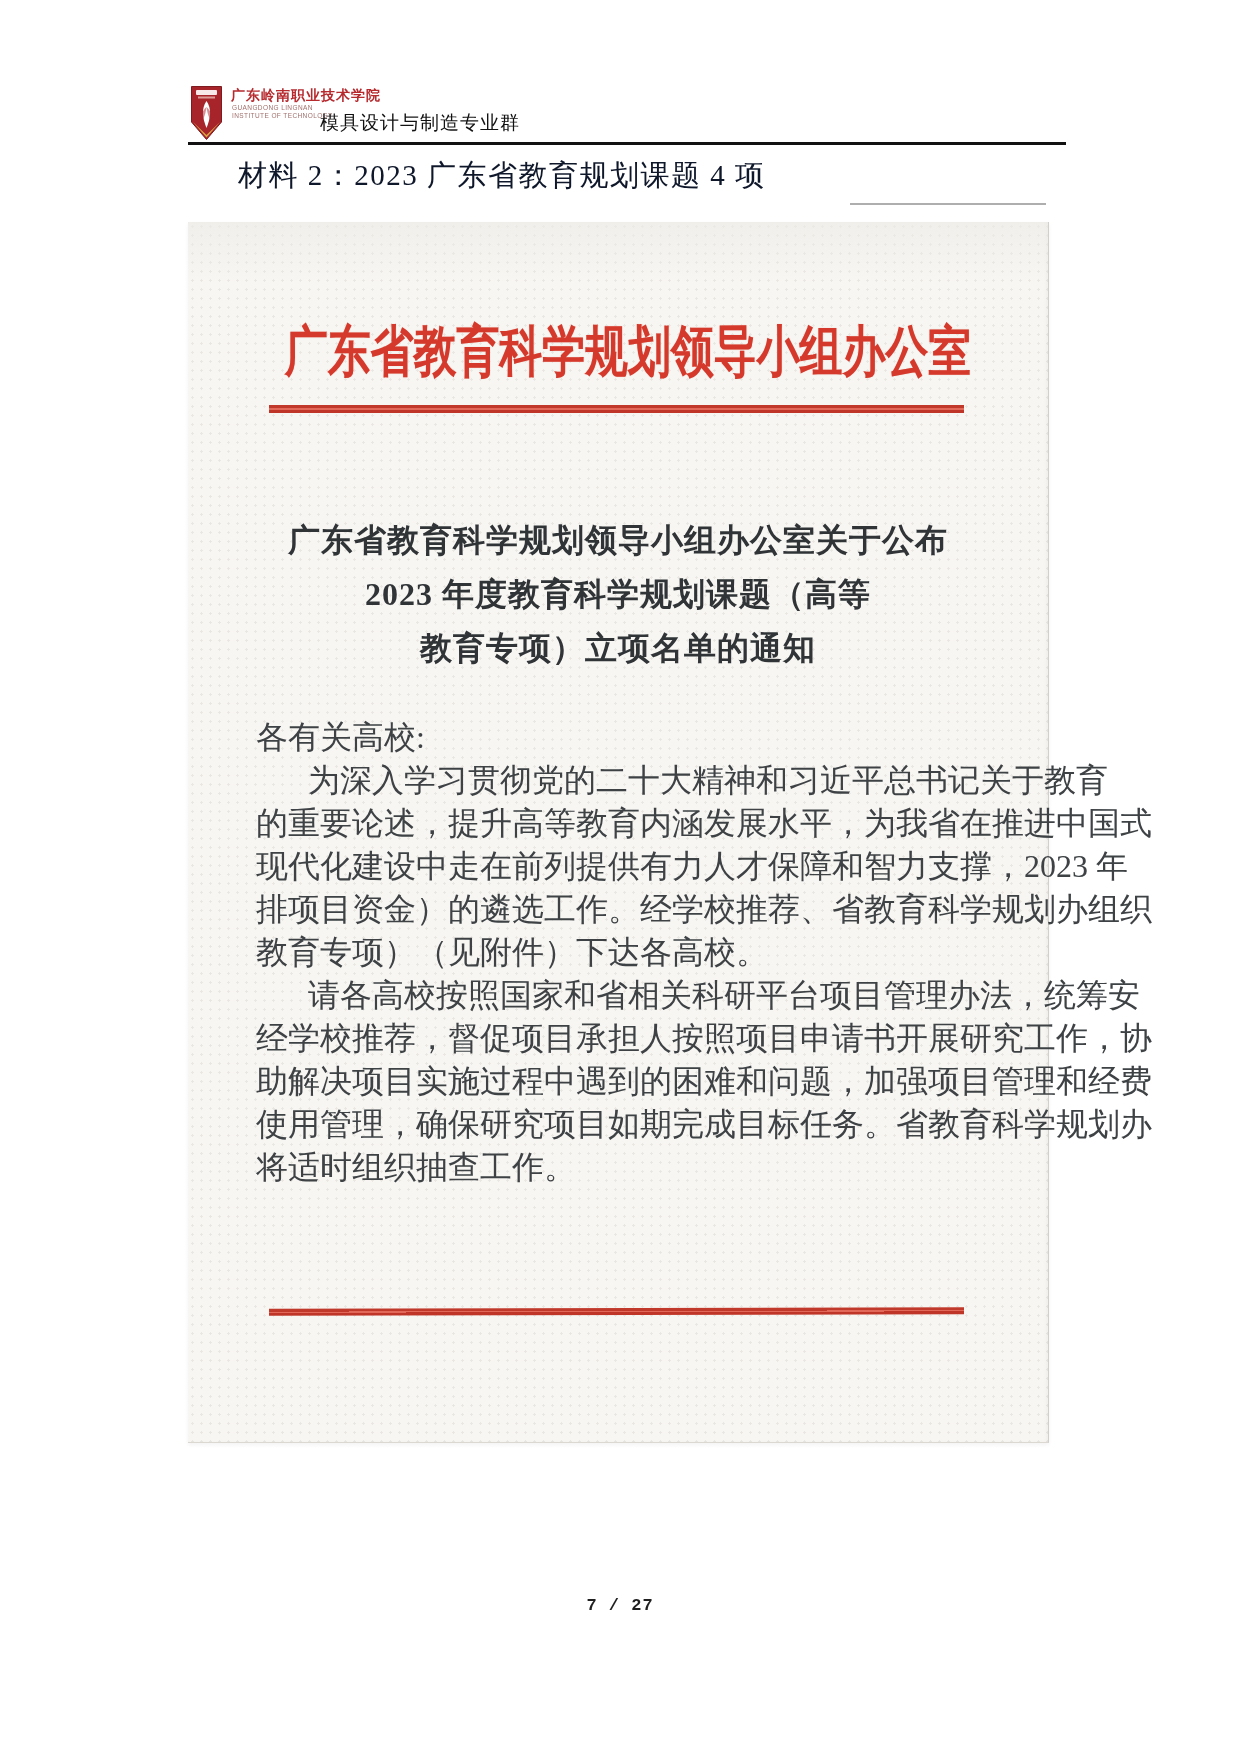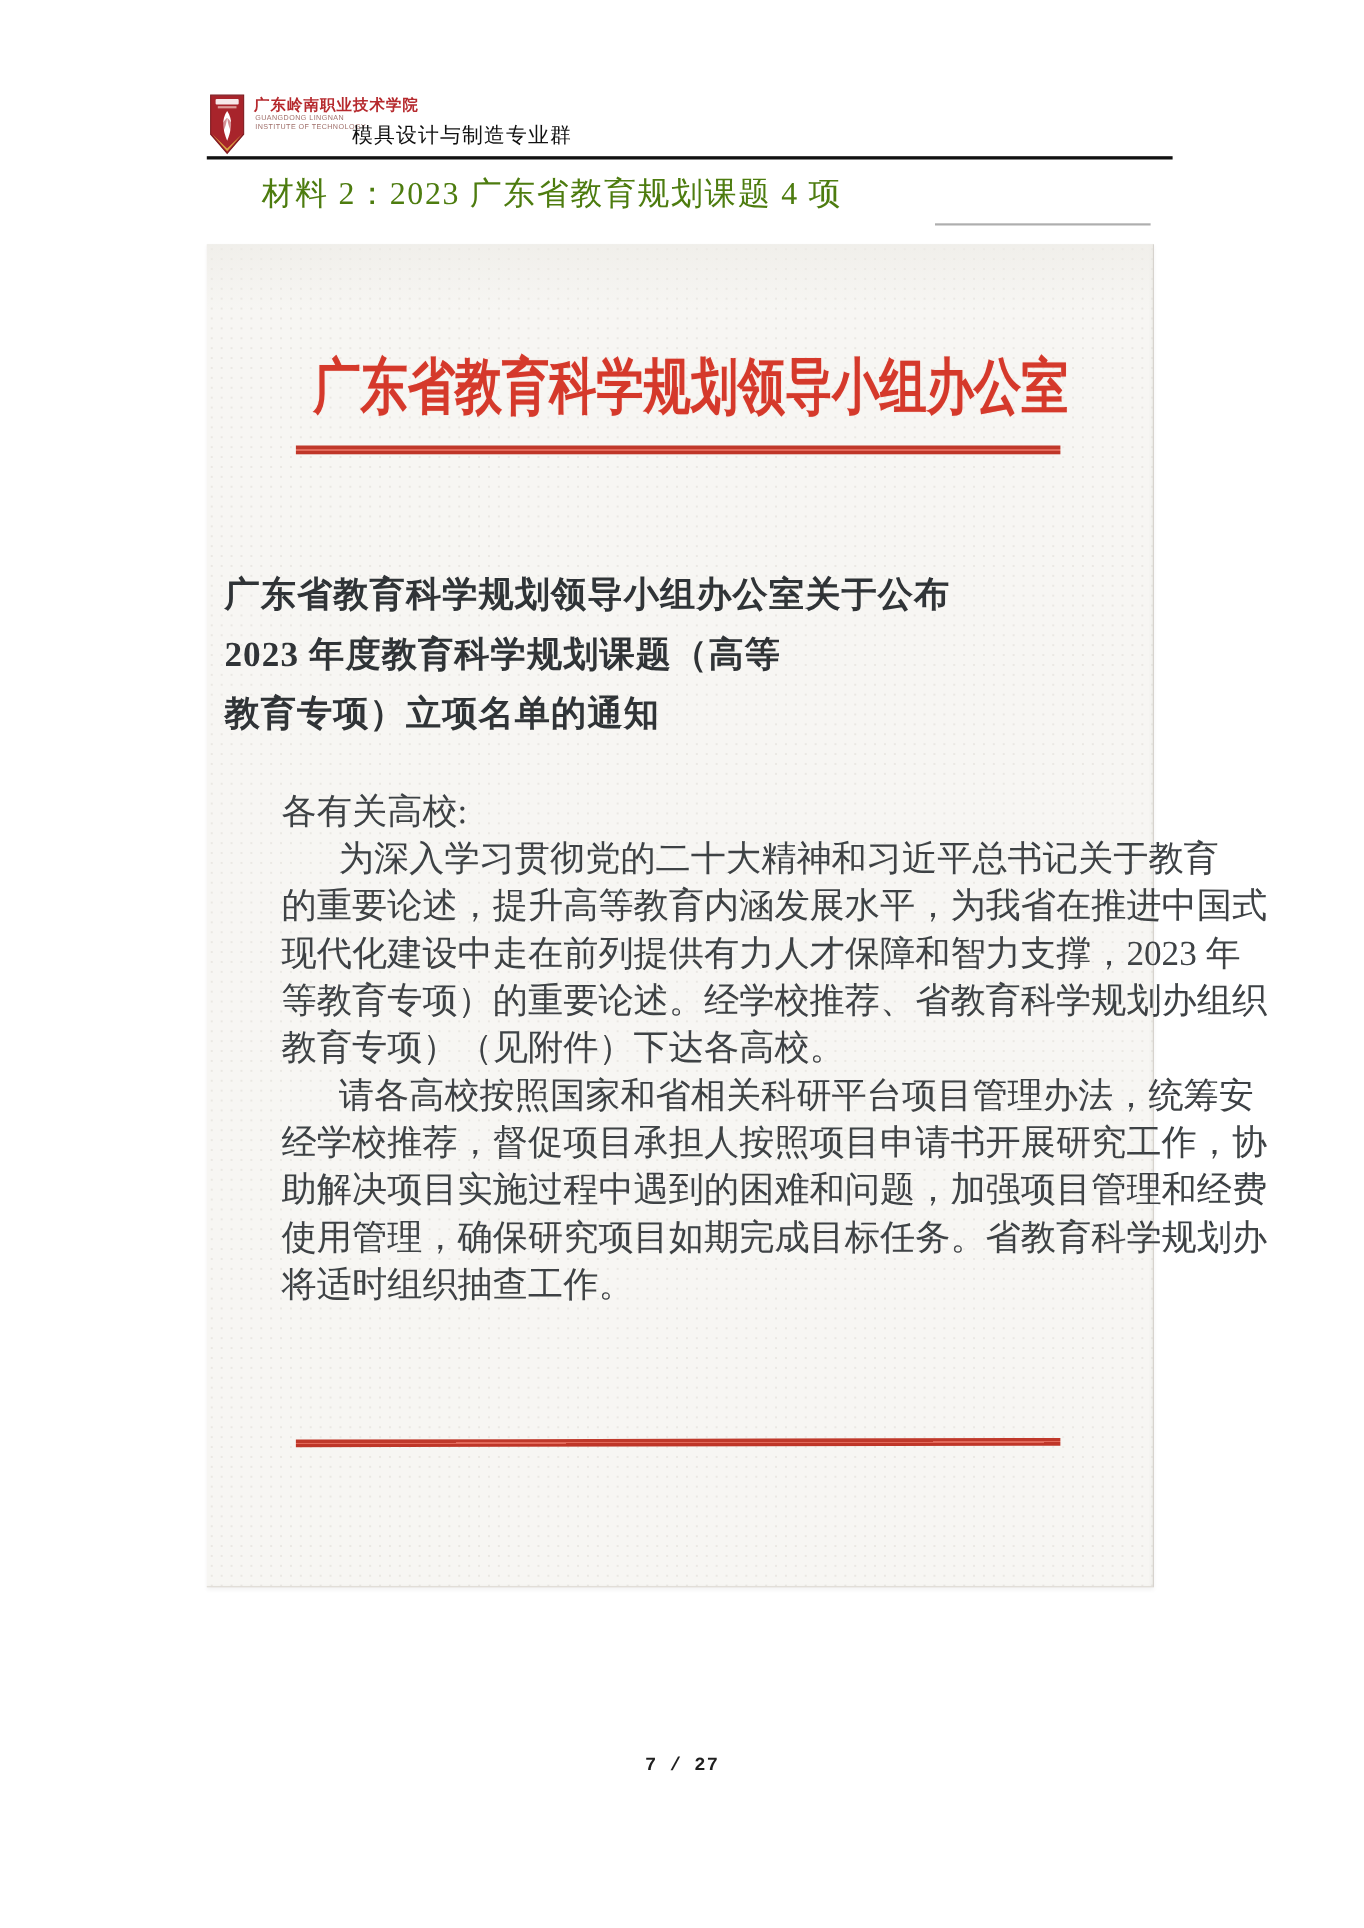--- a/index.html
+++ b/index.html
@@ -15,21 +15,21 @@
   }
   #uni-en{
     position:absolute;left:232px;top:104px;font-size:6.5px;line-height:7.5px;
     color:#a0706b;letter-spacing:.4px;font-family:"Liberation Sans","DejaVu Sans",sans-serif;
   }
   #program-group{
     position:absolute;left:320px;top:110px;font-size:19px;color:#111;letter-spacing:1px;
   }
   #header-rule{position:absolute;left:188px;top:142px;width:878px;height:2.5px;background:#111;}
   #material-title{
-    position:absolute;left:238px;top:156px;font-size:29px;color:#4d7c0f;
+    position:absolute;left:238px;top:156px;font-size:29px;color:#0f172a;
     letter-spacing:1.5px;font-weight:500;
   }
   
   #scan-artifact{position:absolute;left:850px;top:203px;width:196px;height:2px;background:#6b6b6b;opacity:.55;}
   
   #scan{
     position:absolute;left:188px;top:222px;width:860px;height:1220px;
     background:#f7f6f3;
     background-image:radial-gradient(rgba(210,206,198,.35) 1px, transparent 1.2px);
     background-size:9px 9px;
@@ -46,21 +46,21 @@
     transform:scaleX(0.78);transform-origin:center;letter-spacing:0px;
     text-shadow:0 0 1px rgba(213,57,43,.4);
   }
   .red-rule{
     position:absolute;left:81px;width:695px;
     background:linear-gradient(#c0392b 0 42%, #e2695a 42% 58%, #bf3628 58% 100%);
   }
   #rule-top{top:183px;height:8px;}
   #rule-bottom{top:1086px;height:7px;transform:rotate(-0.12deg);}
   #doc-title{
-    position:absolute;left:16px;top:291px;width:100%;text-align:left;
+    position:absolute;left:0;top:291px;width:100%;text-align:center;
     font-size:32px;line-height:54px;font-weight:bold;color:#30343６;
     color:#303437;letter-spacing:1px;
   }
   #doc-body{
     position:absolute;left:68px;top:494px;width:712px;
     font-size:32px;line-height:43px;color:#3e4245;letter-spacing:0px;
   }
   #doc-body .line{white-space:nowrap;}
   #doc-body .indent{text-indent:52px;text-align:right;}
   
@@ -106,21 +106,21 @@
       <div class="line">广东省教育科学规划领导小组办公室关于公布</div>
       <div class="line">2023 年度教育科学规划课题（高等</div>
       <div class="line">教育专项）立项名单的通知</div>
     </div>
 
     <div id="doc-body">
       <div class="line">各有关高校:</div>
       <div class="line indent">为深入学习贯彻党的二十大精神和习近平总书记关于教育</div>
       <div class="line">的重要论述，提升高等教育内涵发展水平，为我省在推进中国式</div>
       <div class="line">现代化建设中走在前列提供有力人才保障和智力支撑，2023 年</div>
-      <div class="line">等教育专项）的重要论述。经学校推荐、省教育科学规划办组织</div>
+      <div class="line">排项目资金）的遴选工作。经学校推荐、省教育科学规划办组织</div>
       <div class="line">教育专项）（见附件）下达各高校。</div>
       <div class="line indent">请各高校按照国家和省相关科研平台项目管理办法，统筹安</div>
       <div class="line">经学校推荐，督促项目承担人按照项目申请书开展研究工作，协</div>
       <div class="line">助解决项目实施过程中遇到的困难和问题，加强项目管理和经费</div>
       <div class="line">使用管理，确保研究项目如期完成目标任务。省教育科学规划办</div>
       <div class="line">将适时组织抽查工作。</div>
     </div>
 
     <div id="rule-bottom" class="red-rule"></div>
   </div>

